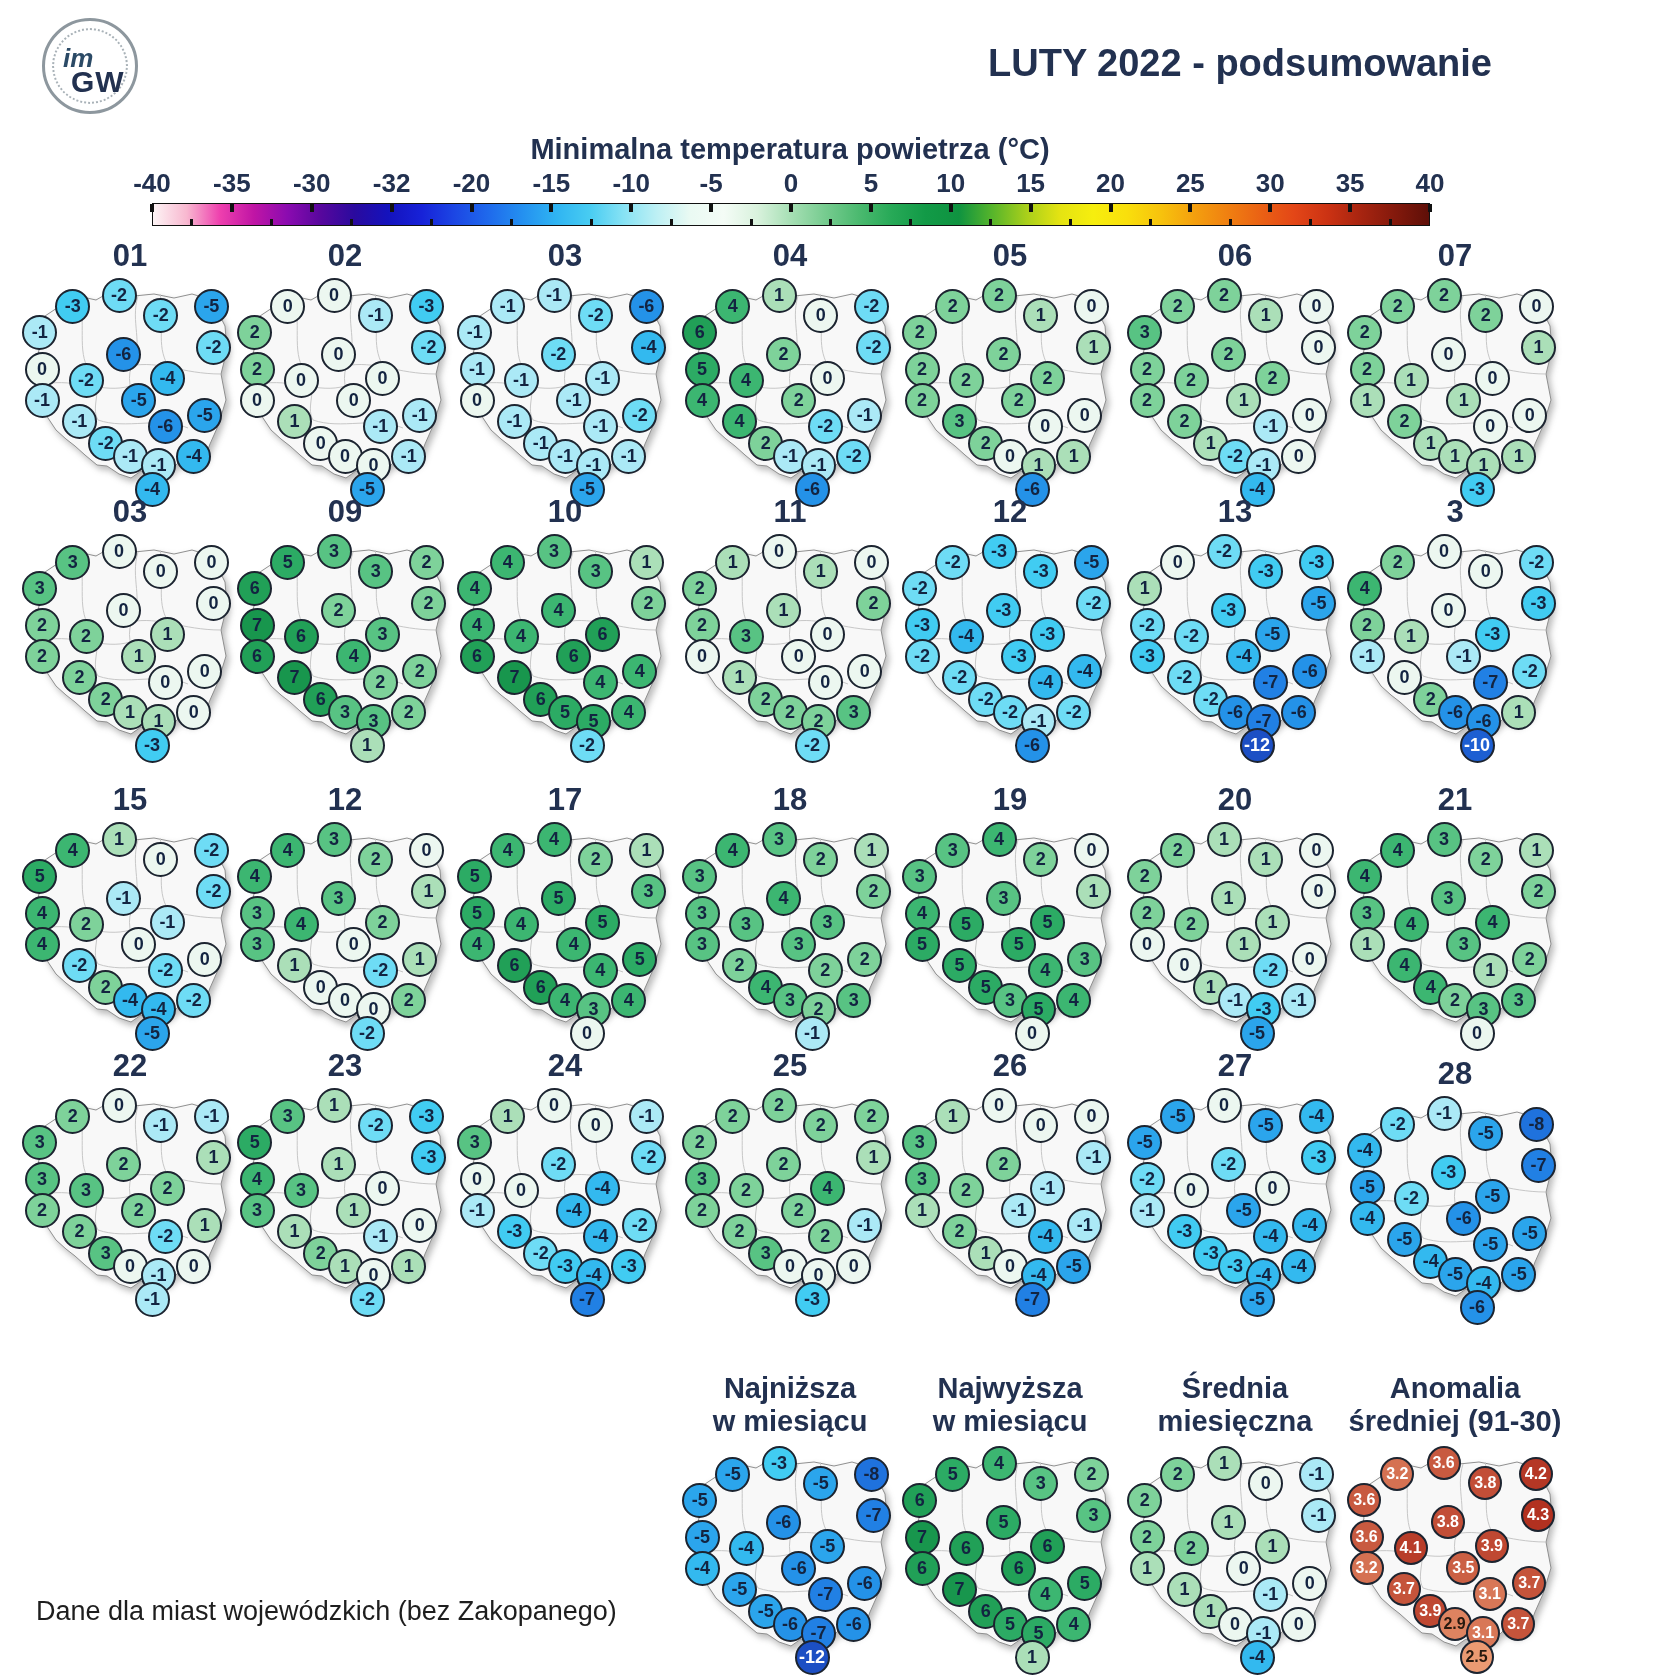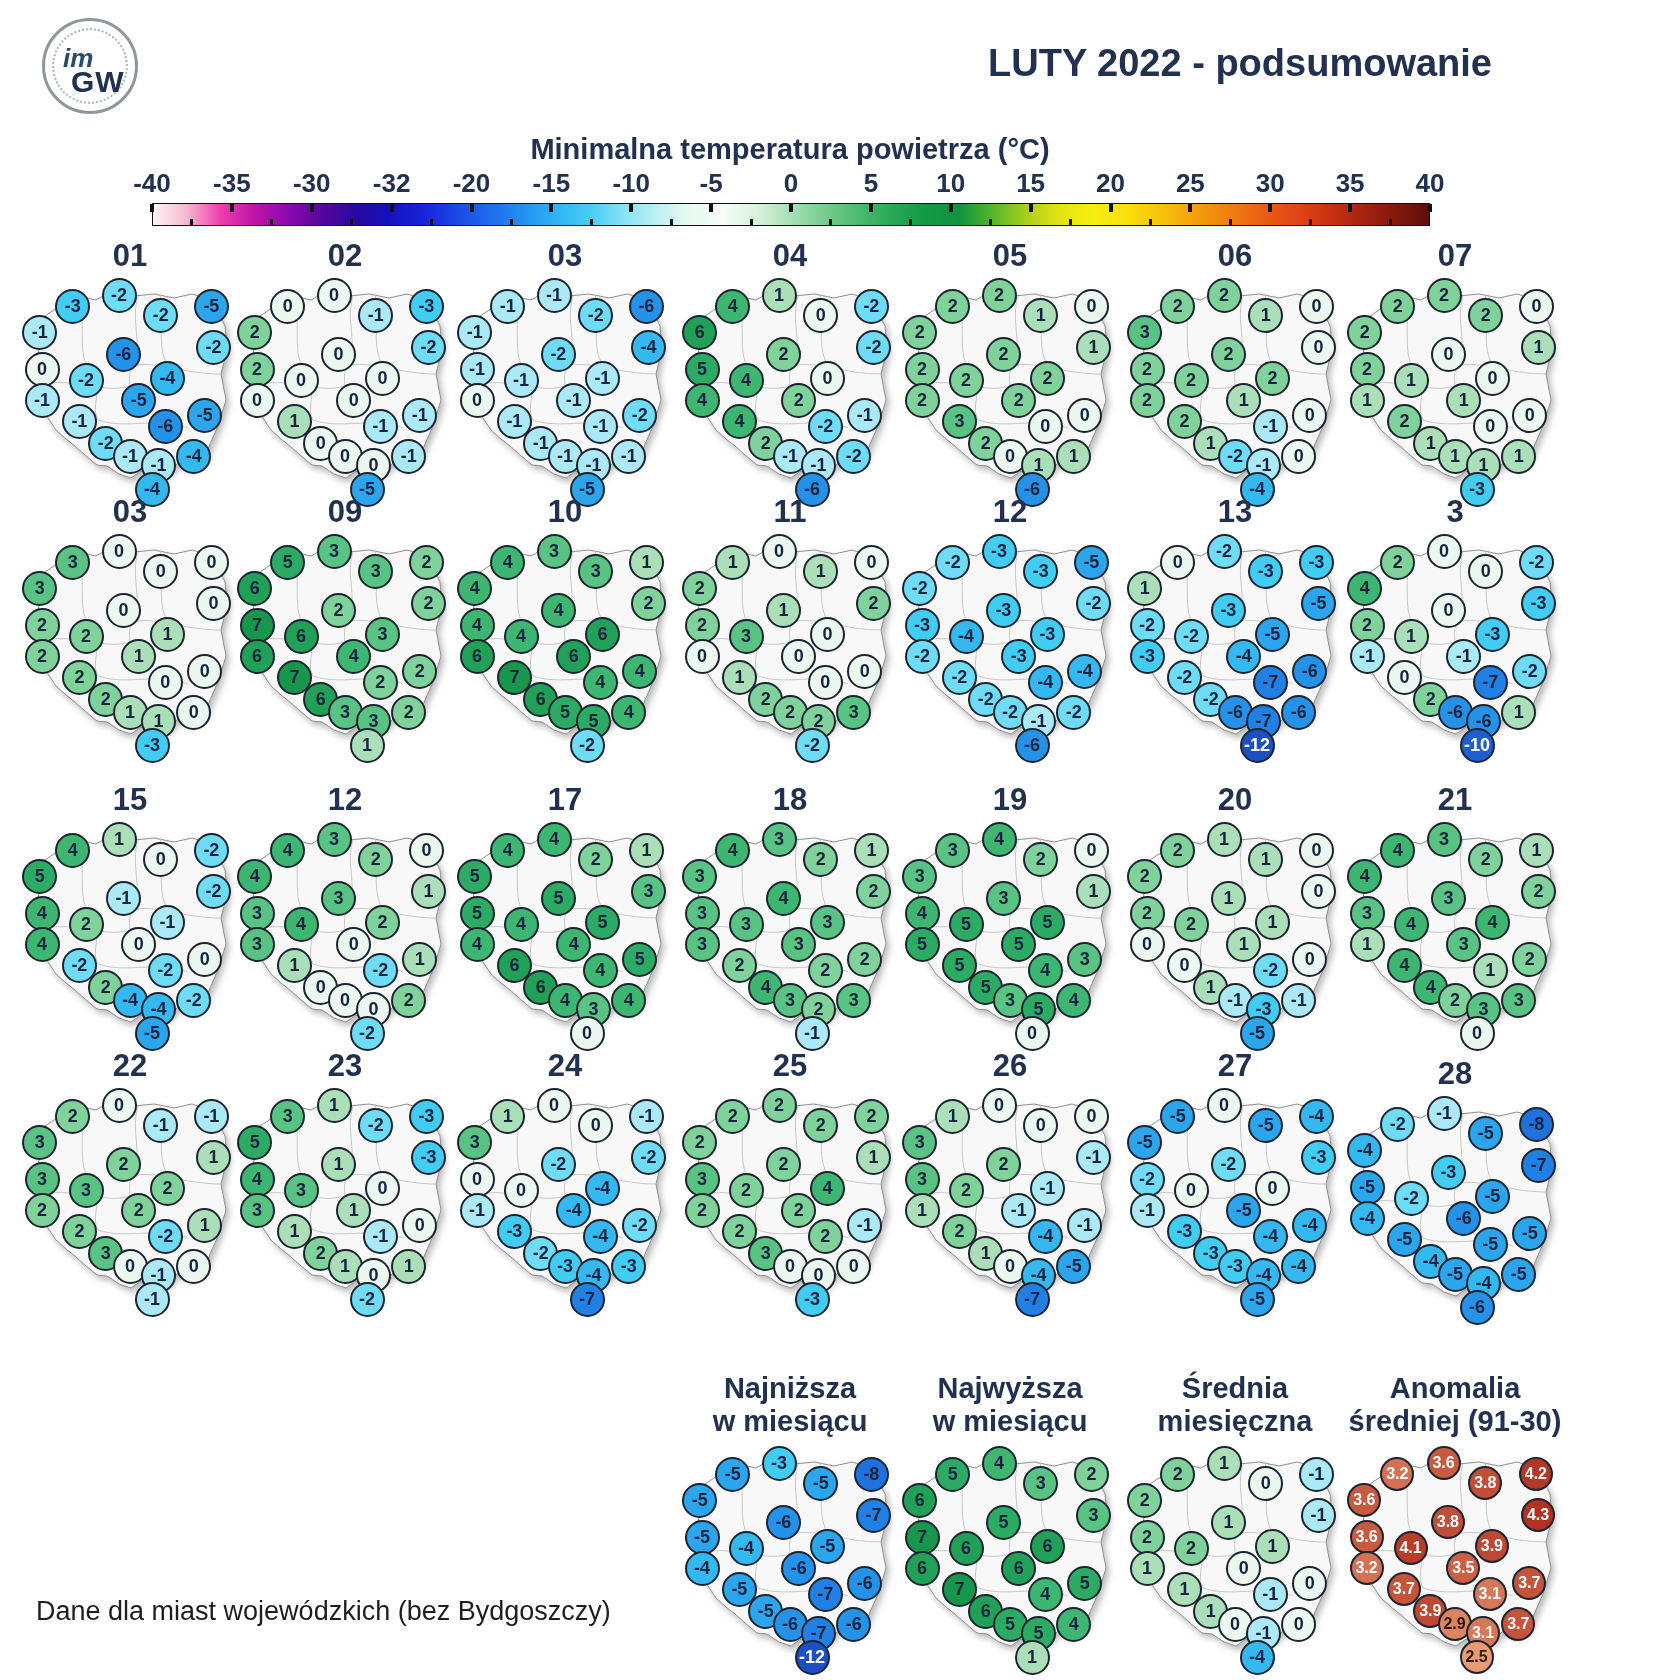--- a/index.html
+++ b/index.html
@@ -1274,15 +1274,15 @@
           <div class="stn small" style="left: 68.3px; top: 148.18px; background: rgb(191, 72, 50); color: rgb(255, 255, 255);">3.9</div>
           <div class="stn small" style="left: 92.5px; top: 161.26px; background: rgb(222, 131, 96); color: rgb(39, 25, 15);">2.9</div>
           <div class="stn small" style="left: 121.1px; top: 169.98px; background: rgb(216, 119, 87); color: rgb(255, 255, 255);">3.1</div>
           <div class="stn small" style="left: 156.3px; top: 161.26px; background: rgb(197, 84, 59); color: rgb(255, 255, 255);">3.7</div>
           <div class="stn small" style="left: 114.5px; top: 193.96px; background: rgb(235, 154, 114); color: rgb(39, 25, 15);">2.5</div>
         </div>
       </div>
     </div>
 
   <div id="footer">
-    <div>Dane dla miast wojewódzkich (bez Bydgoszczy)</div>
+    <div>Dane dla miast wojewódzkich (bez Zakopanego)</div>
   </div>
 </div>
 
 </body></html>

